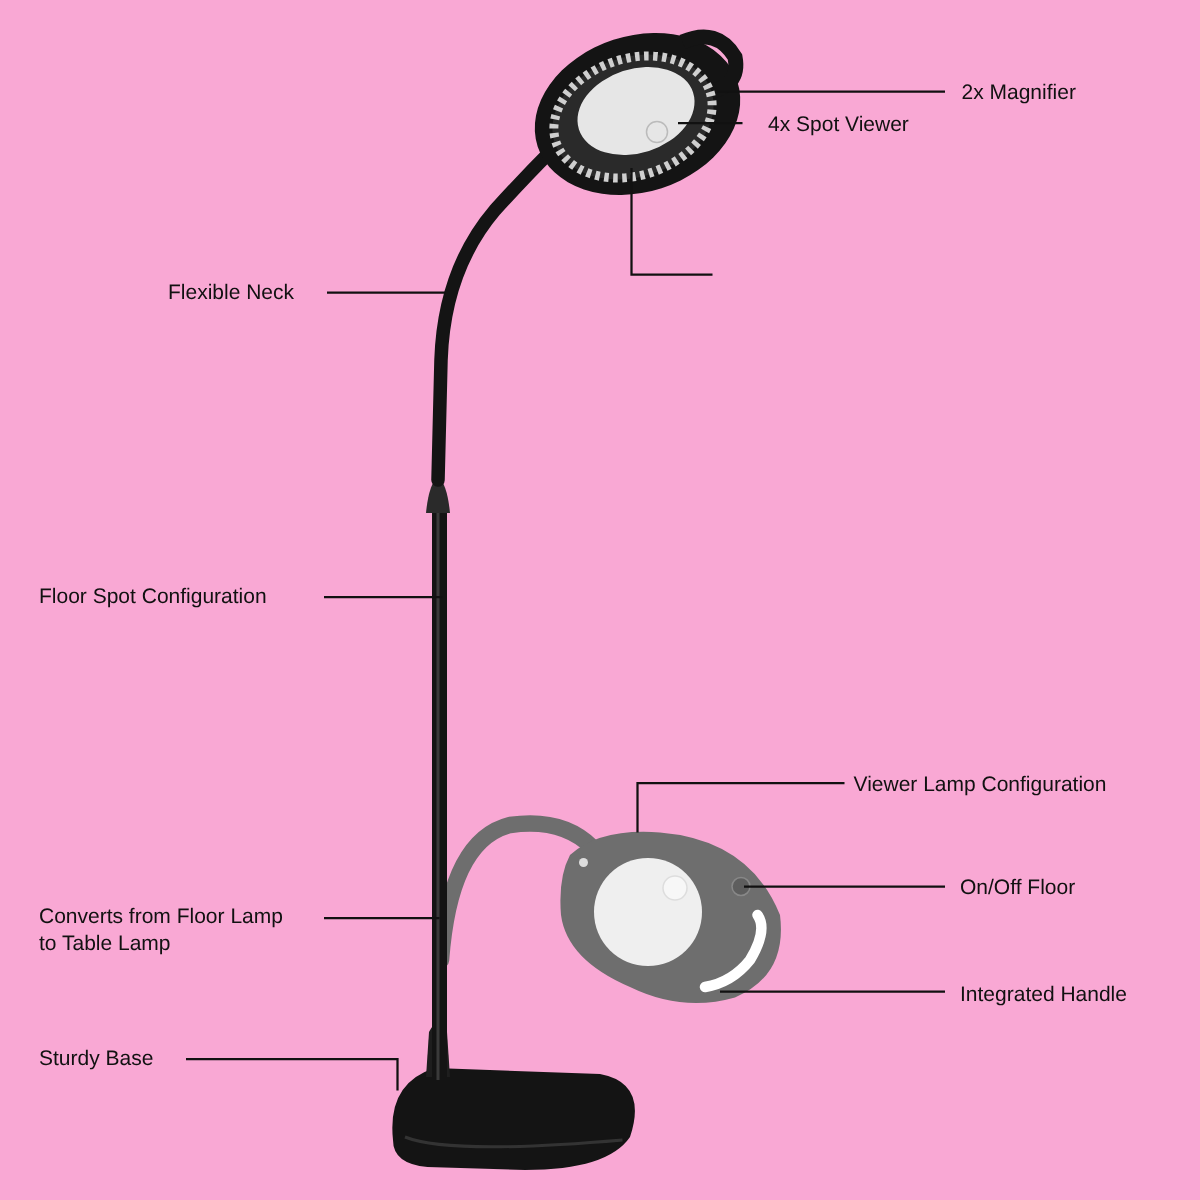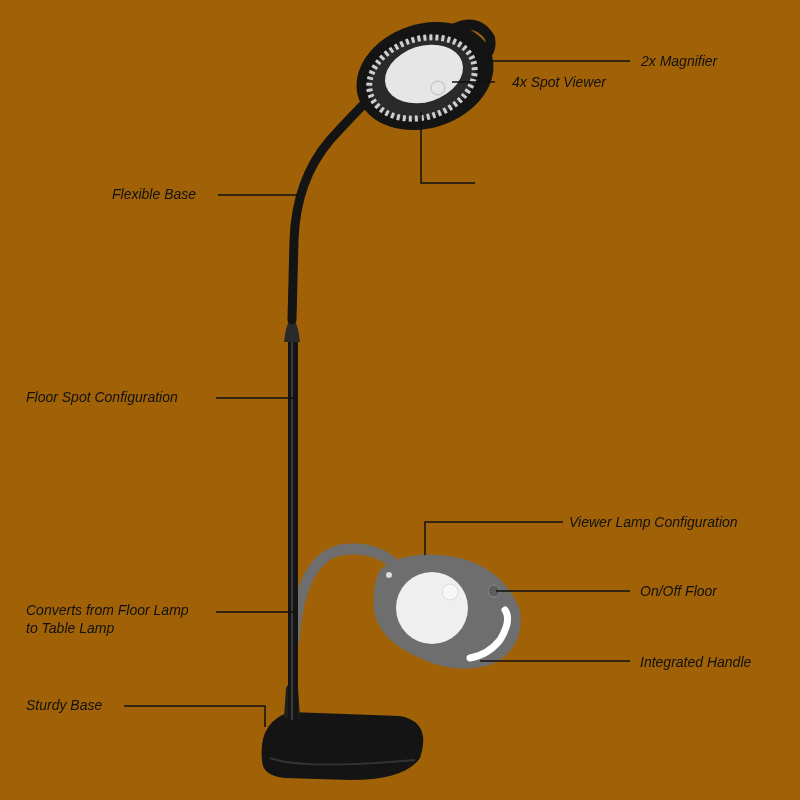--- a/index.html
+++ b/index.html
@@ -1,16 +1,16 @@
 <!DOCTYPE html>
 <html><head>
 <meta charset="utf-8">
 <style>
   html,body{margin:0;padding:0;background:#fff;}
-  #stage{position:relative;width:800px;height:800px;background:#a16207;overflow:hidden;font-family:"Liberation Sans",sans-serif;font-style:italic;}
+  #stage{position:relative;width:800px;height:800px;background:#f9a8d4;overflow:hidden;font-family:"Liberation Sans",sans-serif;}
   svg.art{position:absolute;left:0;top:0;}
   .lbl{position:absolute;font-size:14px;color:#111;line-height:17px;white-space:nowrap;}
 </style>
 </head>
 <body>
 
 <div id="stage">
 
   <svg class="art" width="800" height="800" viewBox="0 0 800 800">
 
@@ -57,21 +57,21 @@
       <polyline points="425,555 425,522 563,522"></polyline>
       <polyline points="496,591 630,591"></polyline>
       <polyline points="216,612 293,612"></polyline>
       <polyline points="480,661 630,661"></polyline>
       <polyline points="124,706 265,706 265,727"></polyline>
     </g>
   </svg>
 
   <div class="lbl" style="left:641px;top:53px;">2x Magnifier</div>
   <div class="lbl" style="left:512px;top:74px;">4x Spot Viewer</div>
-  <div class="lbl" style="left:112px;top:186px;">Flexible Base</div>
+  <div class="lbl" style="left:112px;top:186px;">Flexible Neck</div>
   <div class="lbl" style="left:26px;top:389px;">Floor Spot Configuration</div>
   <div class="lbl" style="left:569px;top:514px;">Viewer Lamp Configuration</div>
   <div class="lbl" style="left:640px;top:583px;">On/Off Floor</div>
   <div class="lbl" style="left:26px;top:602px;">Converts from Floor Lamp</div>
   <div class="lbl" style="left:26px;top:620px;">to Table Lamp</div>
   <div class="lbl" style="left:640px;top:654px;">Integrated Handle</div>
   <div class="lbl" style="left:26px;top:697px;text-align:right;">Sturdy Base</div>
 </div>
 
 </body></html>

